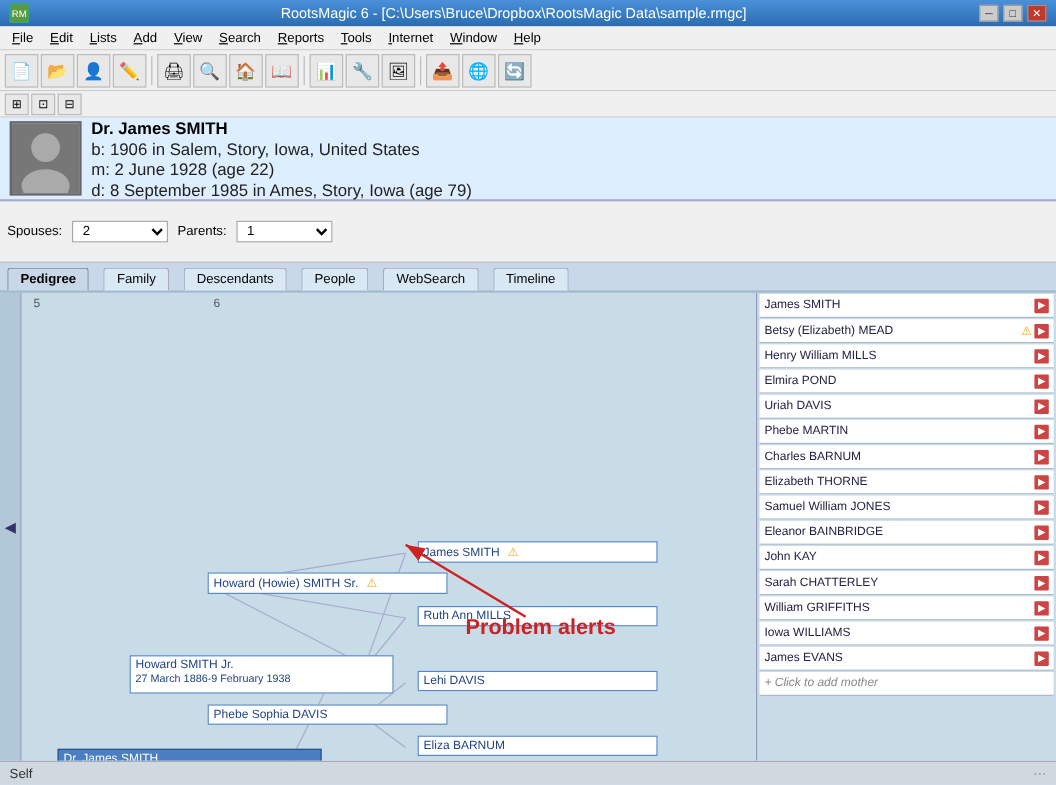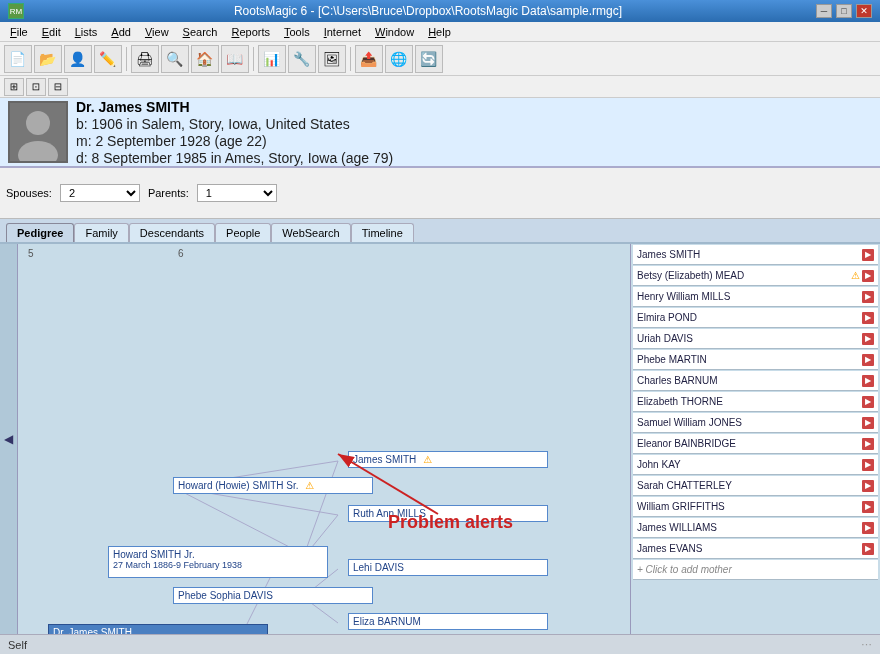--- a/index.html
+++ b/index.html
@@ -127,21 +127,21 @@
       padding: 1px 4px;
       min-width: 80px;
     }
 
     
     #tabs {
       background: #c8d8e8;
       display: flex;
       align-items: flex-end;
       padding: 4px 6px 0;
-      gap: 0;
+      gap: 12px;
       border-bottom: 2px solid #a0b8cc;
     }
     .tab {
       padding: 3px 10px;
       font-size: 11px;
       cursor: pointer;
       border: 1px solid #aab;
       border-bottom: none;
       background: #d8e8f4;
       border-radius: 3px 3px 0 0;
@@ -329,21 +329,21 @@
       <svg width="56" height="58" viewBox="0 0 56 58">
         <rect width="56" height="58" fill="#777"></rect>
         <circle cx="28" cy="20" r="12" fill="#aaa"></circle>
         <ellipse cx="28" cy="52" rx="20" ry="14" fill="#aaa"></ellipse>
       </svg>
     </div>
   </div>
   <div id="person-info">
     <div class="person-name">Dr. James SMITH</div>
     <div class="person-detail">b: 1906 in Salem, Story, Iowa, United States</div>
-    <div class="person-detail">m: 2 September 1928 (age 22)</div>
+    <div class="person-detail">m: 2 June 1928 (age 22)</div>
     <div class="person-detail">d: 8 September 1985 in Ames, Story, Iowa (age 79)</div>
   </div>
 </div>
 
 <div class="dropdown-area">
   <span>Spouses:</span>
   <select class="dropdown-select">
     <option>2</option>
   </select>
   <span>Parents:</span>
@@ -499,21 +499,21 @@
     </div>
     <div class="ancestor-item">
       <span class="ancestor-text">Sarah CHATTERLEY</span>
       <span class="arrow-right">▶</span>
     </div>
     <div class="ancestor-item">
       <span class="ancestor-text">William GRIFFITHS</span>
       <span class="arrow-right">▶</span>
     </div>
     <div class="ancestor-item">
-      <span class="ancestor-text">James WILLIAMS</span>
+      <span class="ancestor-text">Iowa WILLIAMS</span>
       <span class="arrow-right">▶</span>
     </div>
     <div class="ancestor-item">
       <span class="ancestor-text">James EVANS</span>
       <span class="arrow-right">▶</span>
     </div>
     <div class="ancestor-item">
       <span class="ancestor-text click-add">+ Click to add mother</span>
     </div>
   </div>

